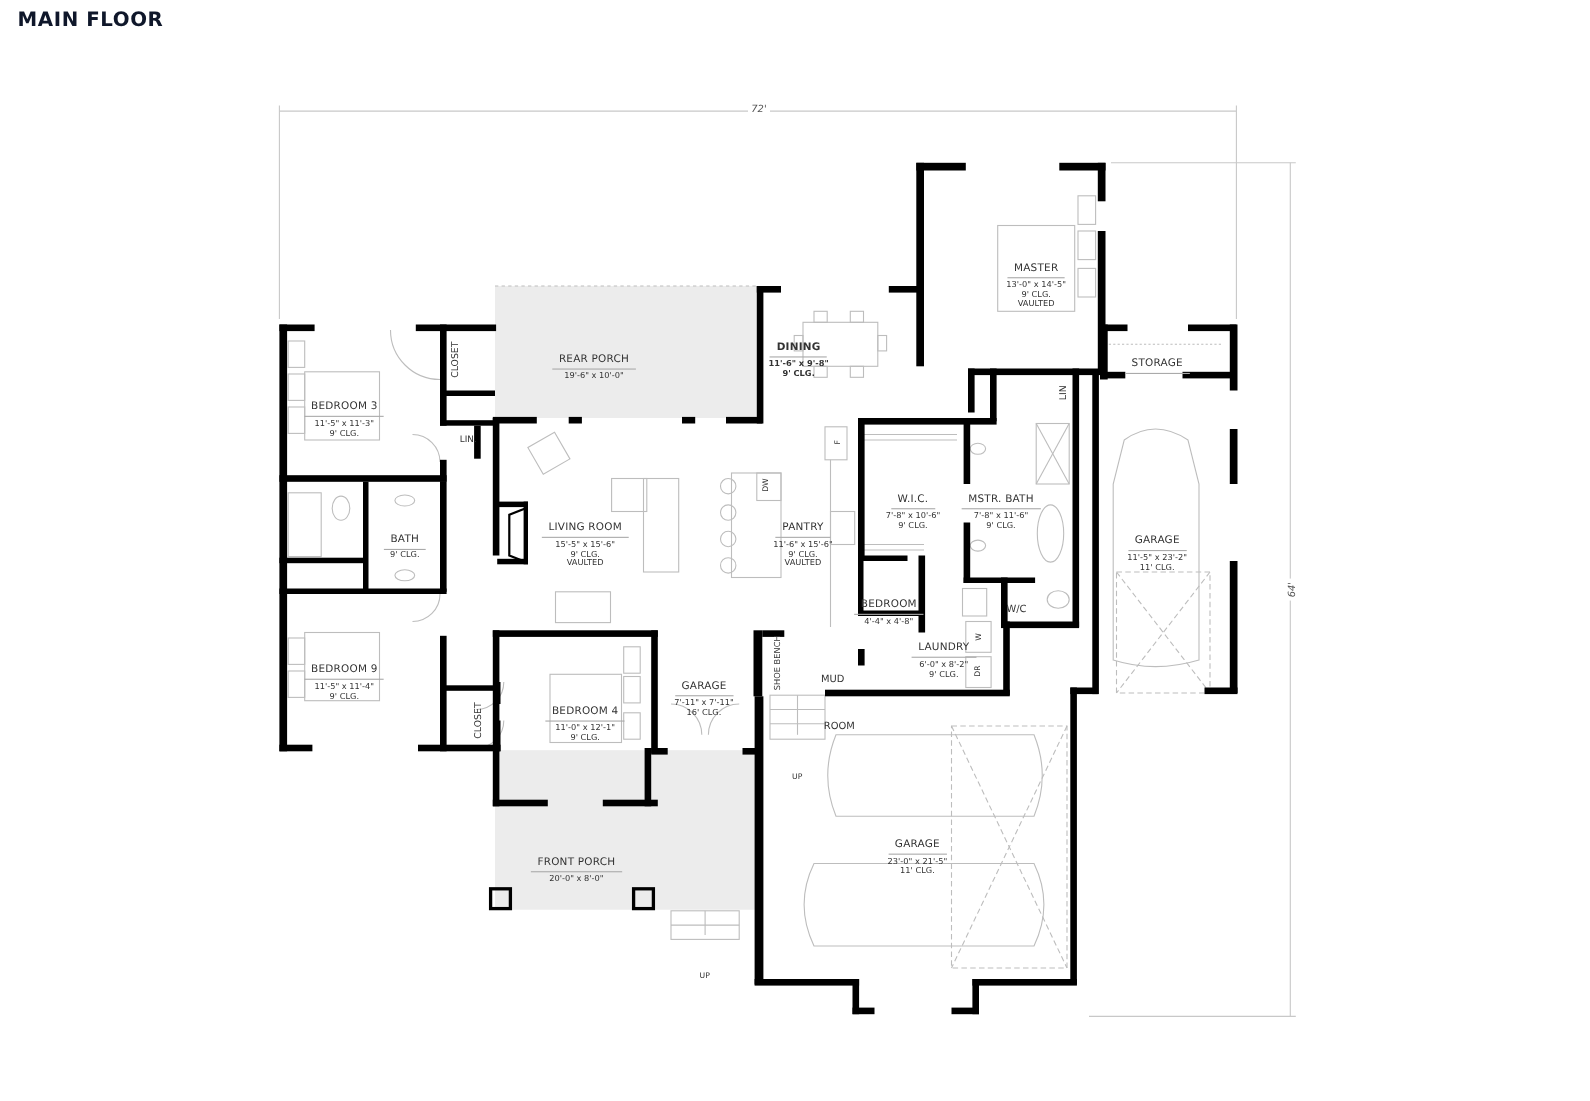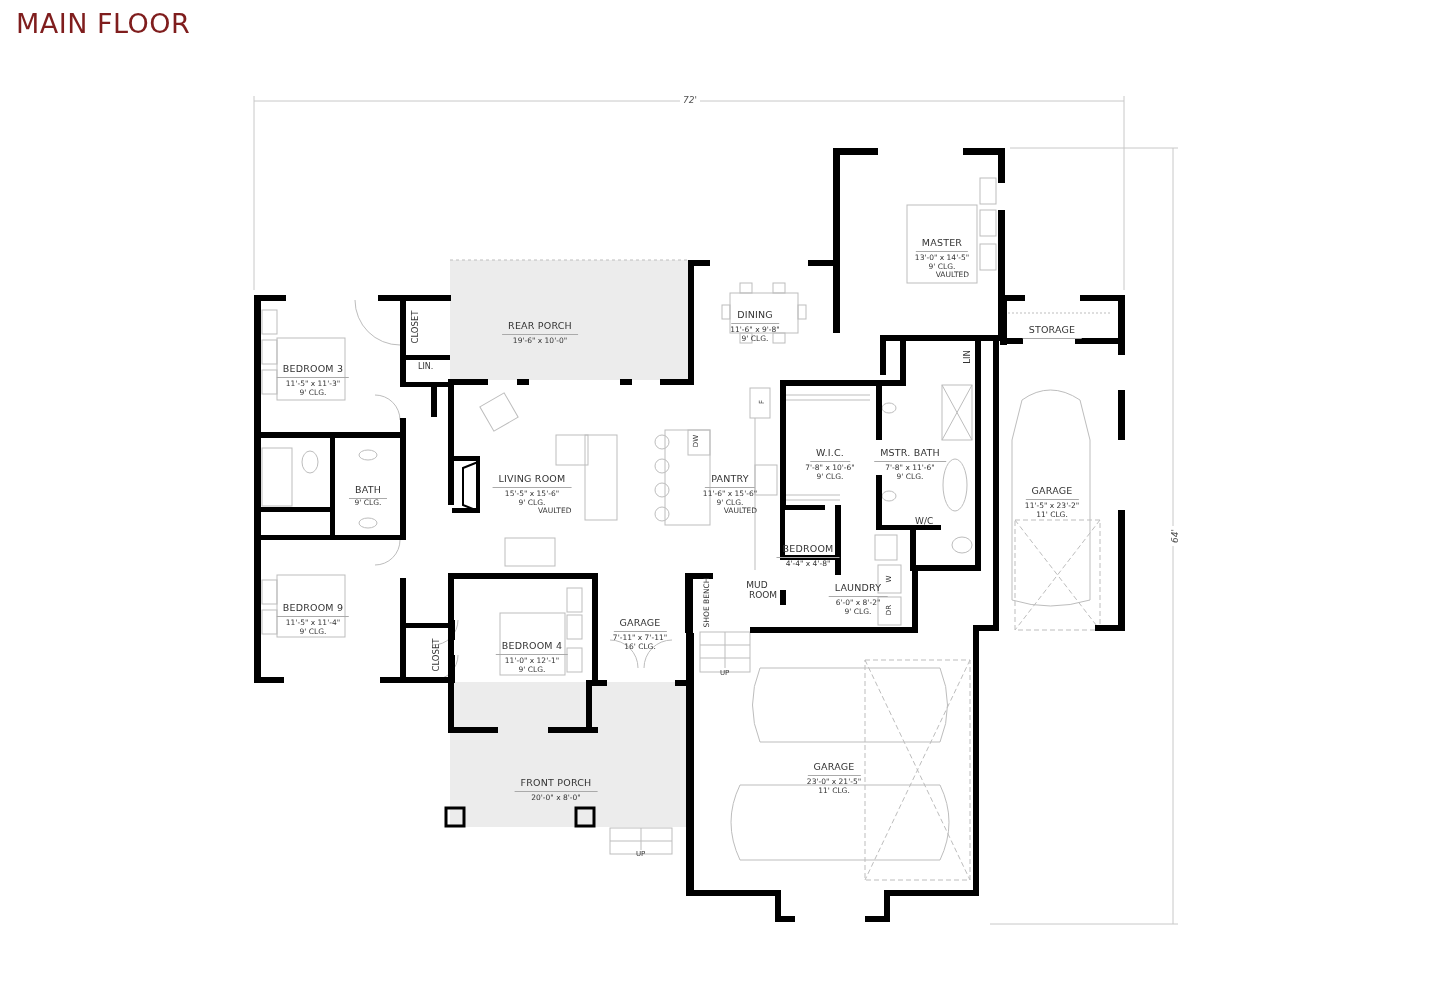--- a/index.html
+++ b/index.html
@@ -1,25 +1,25 @@
 <!DOCTYPE html>
 <html><head>
 <meta charset="utf-8">
 <style>
   html, body { margin: 0; padding: 0; background: #ffffff; }
   body { width: 1445px; height: 1001px; position: relative; overflow: hidden; font-family: "DejaVu Sans", sans-serif; color: #222; }
-  .title { position: absolute; left: 16px; top: 8px; font-size: 27px; font-weight: 400; letter-spacing: 0.5px; color: #7f1d1d; font-family: "DejaVu Sans", sans-serif; }
+  .title { position: absolute; left: 16px; top: 8px; font-size: 18px; font-weight: 700; letter-spacing: 0.5px; color: #0f172a; font-family: "DejaVu Sans", sans-serif; }
   svg.plan { position: absolute; left: 0; top: 0; }
   .room { position: absolute; text-align: center; transform: translateX(-50%); line-height: 1.15; white-space: nowrap; }
   .room .name { font-size: 9.5px; color: #333; padding: 0 6px 2px; border-bottom: 1px solid #aaa; display: inline-block; letter-spacing: 0.2px; }
   .room .dims { font-size: 7.5px; color: #333; margin-top: 2px; }
   .room .ceil { font-size: 7.5px; color: #333; }
-  .room .extra { font-size: 7.5px; color: #333; text-align: right; }
+  .room .extra { font-size: 7.5px; color: #333; }
   .vlabel { position: absolute; font-size: 8.5px; color: #333; transform-origin: center; white-space: nowrap; }
-  .small { position: absolute; font-size: 8px; color: #333; white-space: nowrap; }
+  .small { position: absolute; font-size: 8px; color: #333; white-space: nowrap; margin-top: 33px; }
   .dim { position: absolute; font-size: 9px; color: #555; font-style: italic; background: #fff; padding: 0 3px; }
 </style>
 </head>
 <body>
 
 <div class="title">MAIN FLOOR</div>
 
 <svg class="plan" width="1445" height="1001" viewBox="0 0 1445 1001">
 
   <g stroke="#c8c8c8" stroke-width="1" fill="none">
@@ -239,21 +239,21 @@
   <div class="name">BEDROOM 3</div>
   <div class="dims">11'-5" x 11'-3"</div>
   <div class="ceil">9' CLG.</div>
 </div>
 
 <div class="room" style="left:540px; top:315px;">
   <div class="name">REAR PORCH</div>
   <div class="dims">19'-6" x 10'-0"</div>
 </div>
 
-<div class="room" style="left:755px; top:304px;">
+<div class="room" style="left:726px; top:304px;font-weight:bold;">
   <div class="name">DINING</div>
   <div class="dims">11'-6" x 9'-8"</div>
   <div class="ceil">9' CLG.</div>
 </div>
 
 <div class="room" style="left:942px; top:232px;">
   <div class="name">MASTER</div>
   <div class="dims">13'-0" x 14'-5"</div>
   <div class="ceil">9' CLG.</div>
   <div class="extra">VAULTED</div>
@@ -329,21 +329,21 @@
   <div class="dims">11'-0" x 12'-1"</div>
   <div class="ceil">9' CLG.</div>
 </div>
 
 <div class="room" style="left:640px; top:612px;">
   <div class="name">GARAGE</div>
   <div class="dims">7'-11" x 7'-11"</div>
   <div class="ceil">16' CLG.</div>
 </div>
 
-<div class="room" style="left:556px; top:772px;">
+<div class="room" style="left:524px; top:772px;">
   <div class="name">FRONT PORCH</div>
   <div class="dims">20'-0" x 8'-0"</div>
 </div>
 
 <div class="room" style="left:834px; top:756px;">
   <div class="name">GARAGE</div>
   <div class="dims">23'-0" x 21'-5"</div>
   <div class="ceil">11' CLG.</div>
 </div>
 

